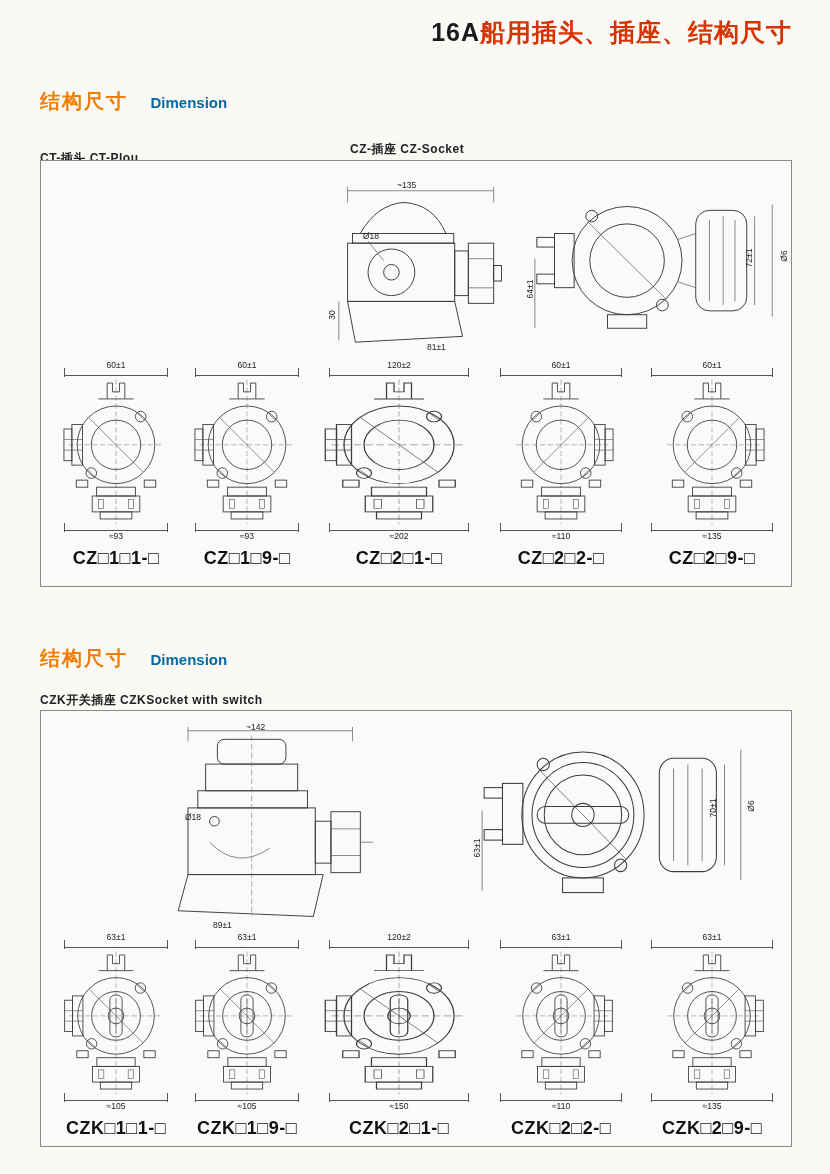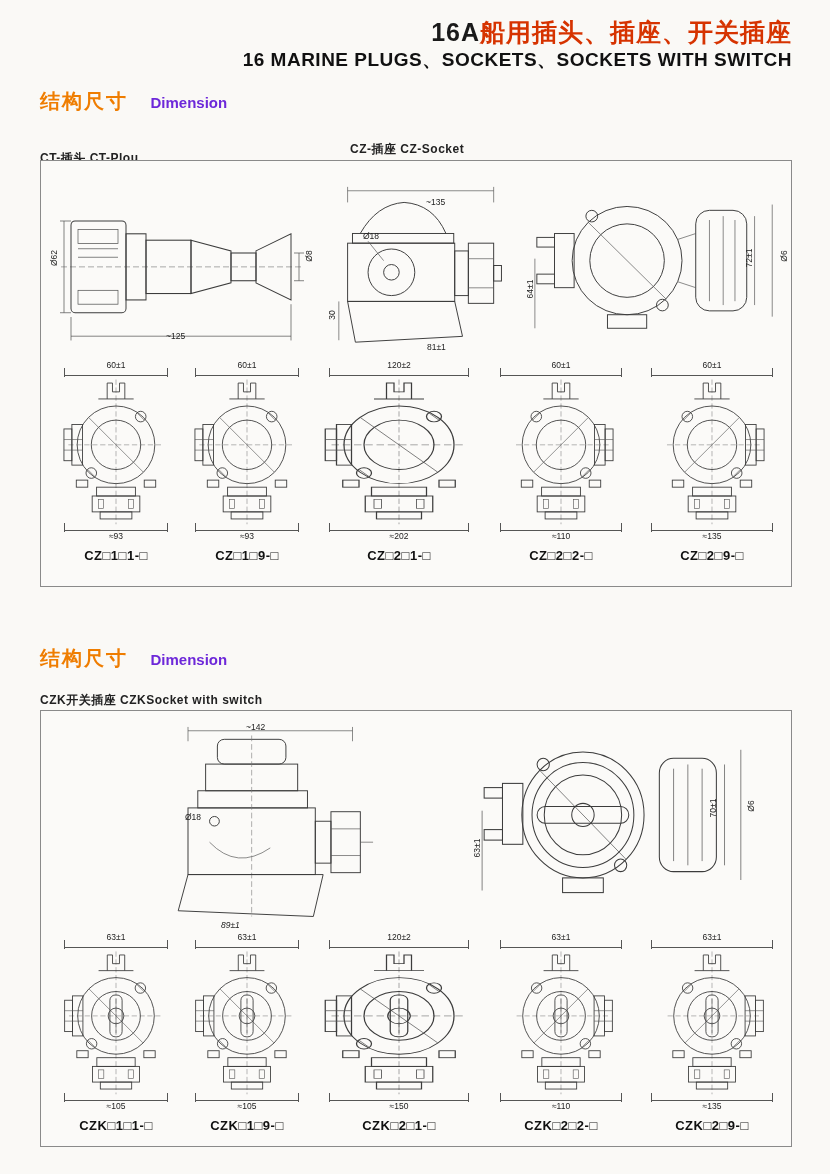--- a/index.html
+++ b/index.html
@@ -15,21 +15,21 @@
 
   
   .title-block{position:absolute;top:18px;left:0;right:38px;text-align:right;line-height:1.15;}
   .title-line1{font-size:25px;font-weight:bold;letter-spacing:1px;}
   .title-line1 .red{color:#d63300;}
   .title-line2{font-size:19px;font-weight:bold;color:#111;letter-spacing:0.5px;margin-top:2px;}
 
   
   .sec-head{position:absolute;left:40px;}
   .sec-head .cn{color:#ef7d00;font-size:20px;font-weight:bold;letter-spacing:2px;}
-  .sec-head .en{color:#6d28d9;font-size:15px;font-weight:bold;margin-left:18px;}
+  .sec-head .en{color:#0369a1;font-size:15px;font-weight:bold;margin-left:18px;}
   .sub-label{position:absolute;font-size:12px;font-weight:bold;color:#222;letter-spacing:0.5px;}
 
   
   .frame{position:absolute;border:1px solid #8a8a8a;background:#fbfaf8;}
 
   .drawing{position:absolute;}
   .drawing svg{width:100%;height:100%;display:block;}
   .dlabel{position:absolute;font-size:8.5px;color:#222;white-space:nowrap;}
   .rot{transform:rotate(-90deg);transform-origin:center;}
 
@@ -37,21 +37,21 @@
   .figrow{position:absolute;display:flex;justify-content:space-between;align-items:flex-start;}
   .fig{display:flex;flex-direction:column;align-items:center;}
   .dim{display:flex;flex-direction:column;align-items:center;width:100%;font-size:8.5px;color:#222;line-height:1.1;}
   .dimline{width:88%;height:4px;border-bottom:1px solid #555;position:relative;margin-top:1px;}
   .dimline::before,.dimline::after{content:'';position:absolute;width:1px;height:9px;background:#555;top:-3px;}
   .dimline::before{left:0;}
   .dimline::after{right:0;}
   .dim.bottom .dimline{margin-top:0;margin-bottom:1px;}
   .figsvg{display:block;}
   .mirror{transform:scaleX(-1);}
-  .figlabel{font-size:13px;font-weight:bold;color:#111;margin-top:6px;letter-spacing:0.5px;white-space:nowrap;}
+  .figlabel{font-size:18px;font-weight:bold;color:#111;margin-top:6px;letter-spacing:0.5px;white-space:nowrap;}
 
   svg .ln{stroke:#3c3c3c;stroke-width:1;fill:none;}
   svg .thin{stroke:#555;stroke-width:0.7;fill:none;}
   svg .dash{stroke:#777;stroke-width:0.6;fill:none;stroke-dasharray:6 3;}
   svg .dimln{stroke:#555;stroke-width:0.7;fill:none;}
 </style>
 </head>
 <body>
 
 <svg width="0" height="0" style="position:absolute" aria-hidden="true">
@@ -191,47 +191,38 @@
       <line class="dimln" x1="6" y1="74" x2="6" y2="150"></line>
       <line class="dimln" x1="244" y1="30" x2="244" y2="126"></line>
       <line class="dimln" x1="260" y1="16" x2="260" y2="140"></line>
     </symbol>
   </defs>
 </svg>
 
 <div class="page">
 
   <div class="title-block">
-    <div class="title-line1"><span>16A</span><span class="red">船用插头、插座、开关插座</span></div>
-    <div class="title-line2">16 MARINE PLUGS、SOCKETS、SOCKETS WITH  SWITCH</div>
+    <div class="title-line1"><span>16A</span><span class="red">船用插头、插座、结构尺寸</span></div>
   </div>
 
   <div class="sec-head" style="top:88px;">
     <span class="cn">结构尺寸</span>
     <span class="en">Dimension</span>
   </div>
   <div class="sub-label" style="top:150px;left:40px;">CT-插头  CT-Plou</div>
   <div class="sub-label" style="top:141px;left:350px;text-align:right;">CZ-插座  CZ-Socket</div>
 
   <div class="frame" style="left:40px;top:160px;width:750px;height:425px;">
 
-    <div class="drawing" style="left:15px;top:28px;width:250px;height:160px;">
-      <svg viewBox="0 0 250 150" preserveAspectRatio="none">
-          <use href="#sym-plug"></use>
-        </svg>
-      <span class="dlabel rot" style="left:-10px;top:64px;">Ø62</span>
-      <span class="dlabel rot" style="right:-8px;top:62px;">Ø8</span>
-      <span class="dlabel" style="left:110px;bottom:8px;">~125</span>
-    </div>
 
     <div class="drawing" style="left:292px;top:22px;width:185px;height:165px;">
       <svg viewBox="0 0 190 170" preserveAspectRatio="none">
           <use href="#sym-sockside"></use>
         </svg>
-      <span class="dlabel" style="left:93px;top:-3px;margin-top:17px;">~135</span>
+      <span class="dlabel" style="left:64px;top:-3px;">~135</span>
       <span class="dlabel" style="left:30px;top:48px;">Ø18</span>
       <span class="dlabel rot" style="left:-6px;bottom:28px;">30</span>
       <span class="dlabel" style="left:68px;bottom:-4px;padding-left:26px;">81±1</span>
     </div>
 
     <div class="drawing" style="left:488px;top:30px;width:255px;height:145px;">
       <svg viewBox="0 0 260 150" preserveAspectRatio="none">
           <use href="#sym-sockfront"></use>
         </svg>
       <span class="dlabel rot" style="left:-8px;bottom:42px;">64±1</span>
@@ -326,21 +317,21 @@
   <div class="sub-label" style="top:692px;left:40px;">CZK开关插座  CZKSocket with switch</div>
 
   <div class="frame" style="left:40px;top:710px;width:750px;height:435px;text-align:center;">
 
     <div class="drawing" style="left:100px;top:15px;width:235px;height:200px;">
       <svg viewBox="0 0 240 210" preserveAspectRatio="none">
           <use href="#sym-czkside"></use>
         </svg>
       <span class="dlabel" style="left:105px;top:-4px;">~142</span>
       <span class="dlabel" style="left:44px;top:86px;">Ø18</span>
-      <span class="dlabel" style="left:80px;bottom:-4px;font-style:italic;">89±1</span>
+      <span class="dlabel" style="left:72px;bottom:-4px;">89±1</span>
     </div>
 
     <div class="drawing" style="left:435px;top:22px;width:275px;height:168px;">
       <svg viewBox="0 0 270 160" preserveAspectRatio="none">
           <use href="#sym-czkfront"></use>
         </svg>
       <span class="dlabel rot" style="left:-8px;bottom:48px;">63±1</span>
       <span class="dlabel rot" style="right:28px;top:70px;">70±1</span>
       <span class="dlabel rot" style="right:-5px;top:68px;">Ø6</span>
     </div>

